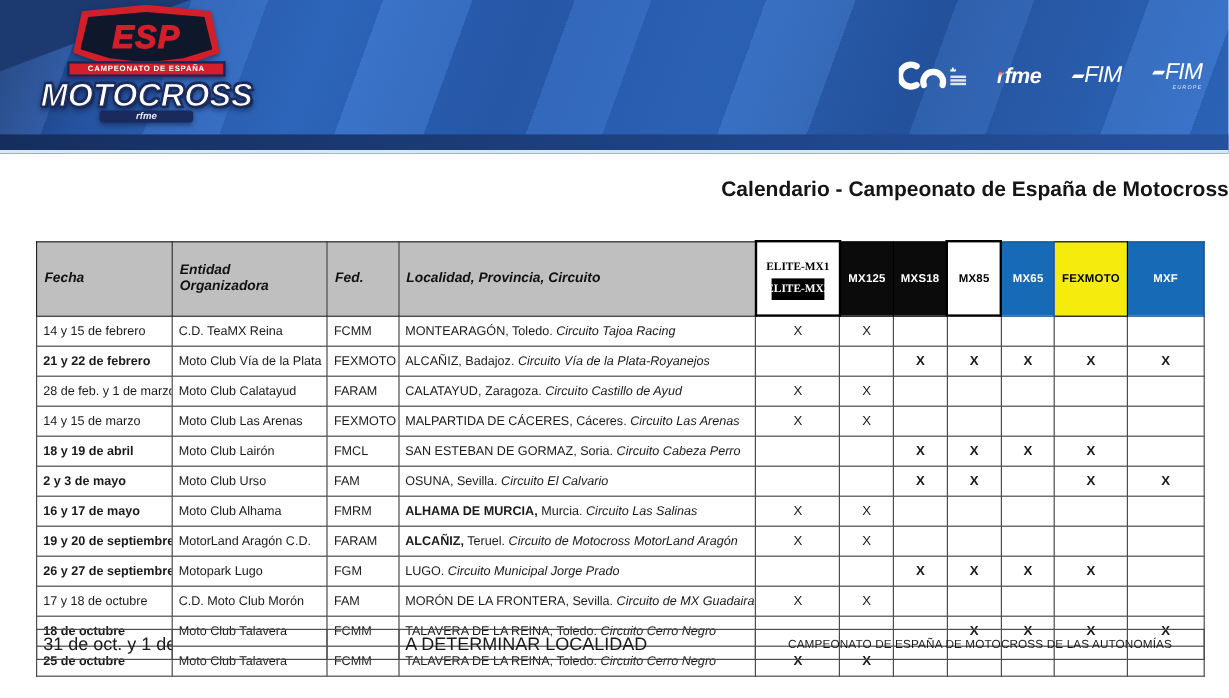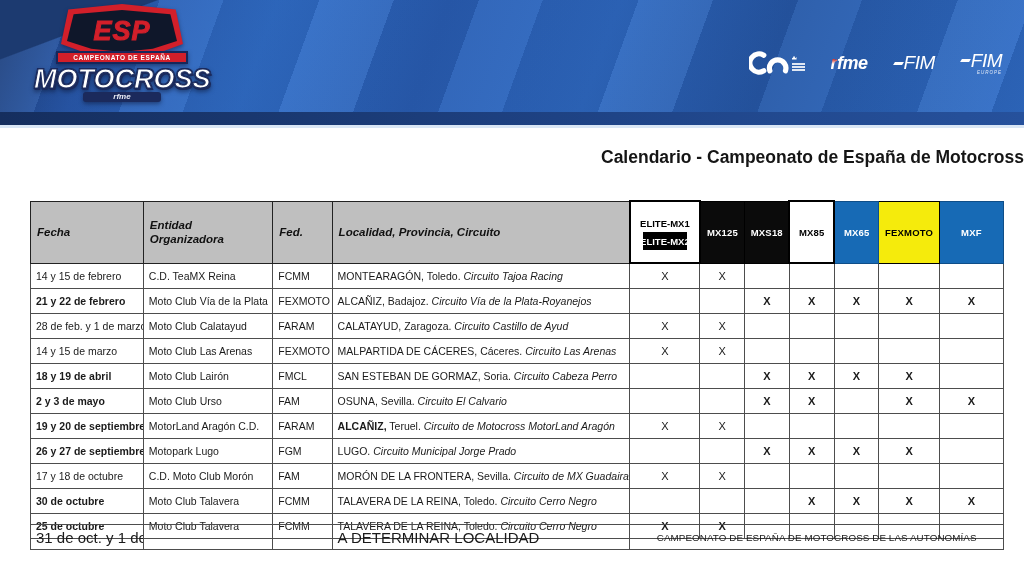--- a/index.html
+++ b/index.html
@@ -61,21 +61,21 @@
   .foot-table{position:absolute;left:30px;top:524px;width:974px;}
 
   th,td{border:1px solid #4d4d4d;overflow:hidden;white-space:nowrap;}
   th.left{background:var(--header-gray,#bfbfbf);font-style:italic;font-weight:700;font-size:11.5px;
     text-align:left;padding:2px 6px;border-color:#222;height:36px;white-space:normal;line-height:1.25;}
   th.cat{height:36px;padding:0;font-size:9.5px;font-weight:700;text-align:center;letter-spacing:.2px;}
   th.cat.k{background:var(--cat-black,#0b0b0b);color:#fff;border-color:#000;}
   th.cat.w{background:#fff;color:#000;border:2px solid #000;}
   th.cat.bl{background:var(--cat-blue,#176ab5);color:#fff;border-color:#0f4e88;}
   th.cat.y{background:var(--cat-yellow,#f5eb0c);color:#000;border-color:#000;}
-  th.cat-elite{padding:12px;border:2px solid #000;height:36px;}
+  th.cat-elite{padding:12px;border:2px solid #000;height:36px;font-family:Liberation Serif, serif;}
   .e1,.e2{height:18px;display:flex;align-items:center;justify-content:center;font-weight:700;font-size:9.5px;}
   .e1{background:#fff;color:#000;}
   .e2{background:#000;color:#fff;}
 
   td{font-size:10.5px;height:22px;padding:1px 5px;color:#1a1a1a;}
   td.mark{text-align:center;padding:1px 2px;font-size:11px;}
   tr.bm td.mark{font-weight:700;}
   .b{font-weight:700;}
   td .circuit{font-style:italic;}
   .foot-table td{font-size:15px;}
@@ -237,20 +237,33 @@
       <td><span class="place">OSUNA,</span> <span>Sevilla.</span> <span class="circuit">Circuito El Calvario</span></td>
       <td class="mark"></td>
       <td class="mark"></td>
       <td class="mark">X</td>
       <td class="mark">X</td>
       <td class="mark"></td>
       <td class="mark">X</td>
       <td class="mark">X</td>
     </tr>
         <tr>
+      <td class="c-fecha b">16 y 17 de mayo</td>
+      <td>Moto Club Alhama</td>
+      <td>FMRM</td>
+      <td><span class="place b">ALHAMA DE MURCIA,</span> <span>Murcia.</span> <span class="circuit">Circuito Las Salinas</span></td>
+      <td class="mark">X</td>
+      <td class="mark">X</td>
+      <td class="mark"></td>
+      <td class="mark"></td>
+      <td class="mark"></td>
+      <td class="mark"></td>
+      <td class="mark"></td>
+    </tr>
+        <tr>
       <td class="c-fecha b">19 y 20 de septiembre</td>
       <td>MotorLand Aragón C.D.</td>
       <td>FARAM</td>
       <td><span class="place b">ALCAÑIZ,</span> <span>Teruel.</span> <span class="circuit">Circuito de Motocross MotorLand Aragón</span></td>
       <td class="mark">X</td>
       <td class="mark">X</td>
       <td class="mark"></td>
       <td class="mark"></td>
       <td class="mark"></td>
       <td class="mark"></td>
@@ -276,21 +289,21 @@
       <td><span class="place">MORÓN DE LA FRONTERA,</span> <span>Sevilla.</span> <span class="circuit">Circuito de MX Guadaira</span></td>
       <td class="mark">X</td>
       <td class="mark">X</td>
       <td class="mark"></td>
       <td class="mark"></td>
       <td class="mark"></td>
       <td class="mark"></td>
       <td class="mark"></td>
     </tr>
         <tr class="bm">
-      <td class="c-fecha b">30 de octubre</td>
+      <td class="c-fecha b">18 de octubre</td>
       <td>Moto Club Talavera</td>
       <td>FCMM</td>
       <td><span class="place">TALAVERA DE LA REINA,</span> <span>Toledo.</span> <span class="circuit">Circuito Cerro Negro</span></td>
       <td class="mark"></td>
       <td class="mark"></td>
       <td class="mark"></td>
       <td class="mark">X</td>
       <td class="mark">X</td>
       <td class="mark">X</td>
       <td class="mark">X</td>

